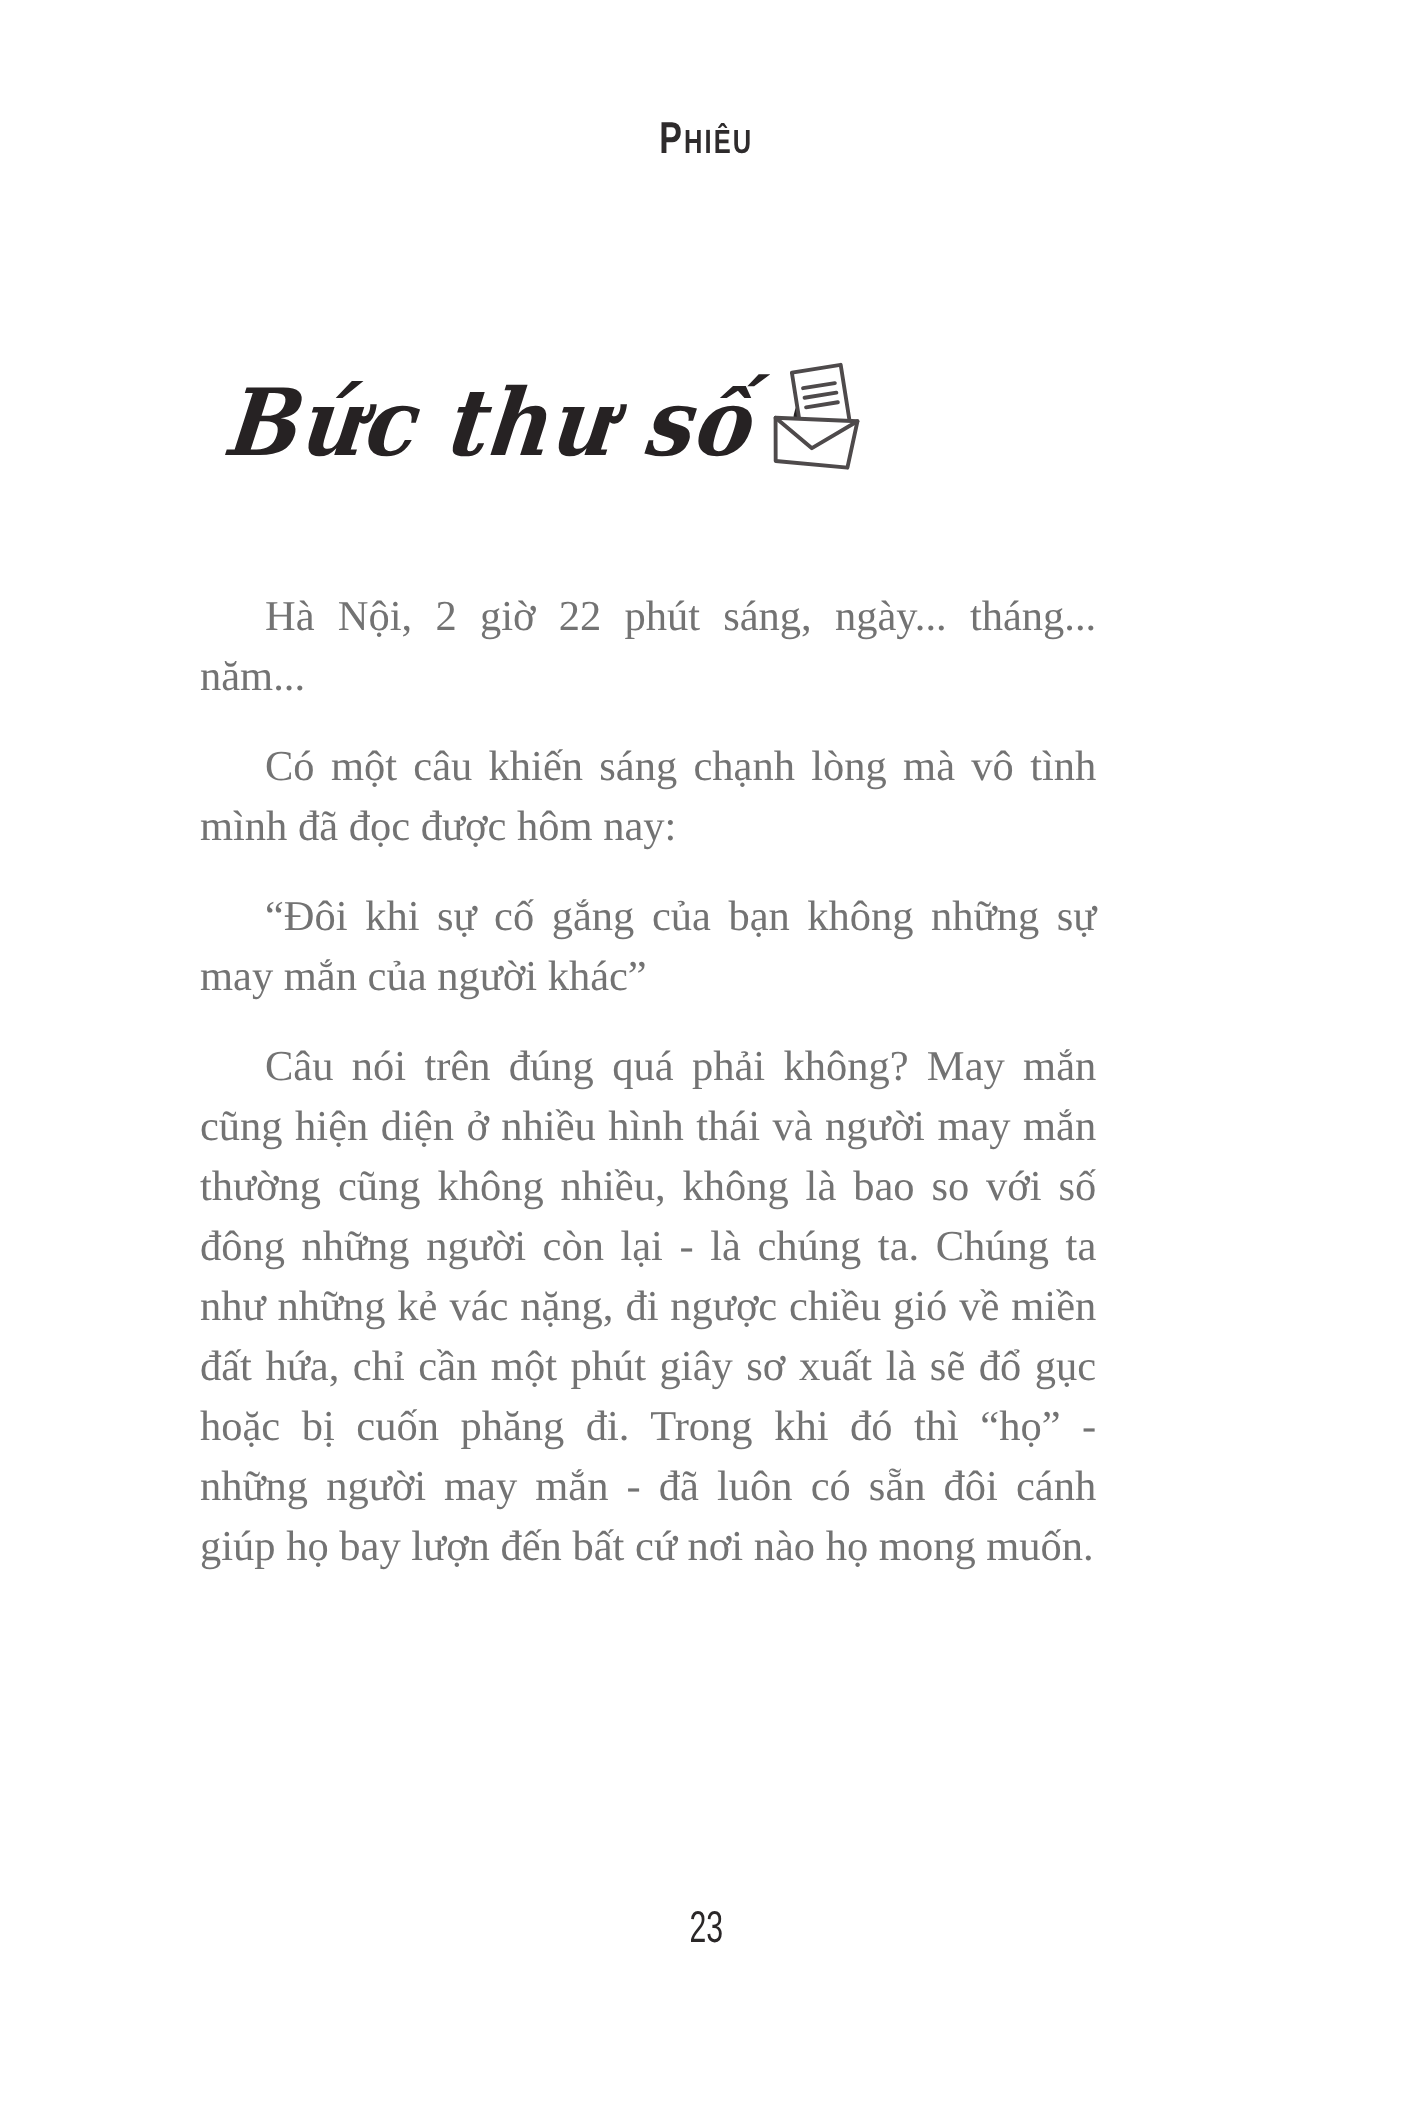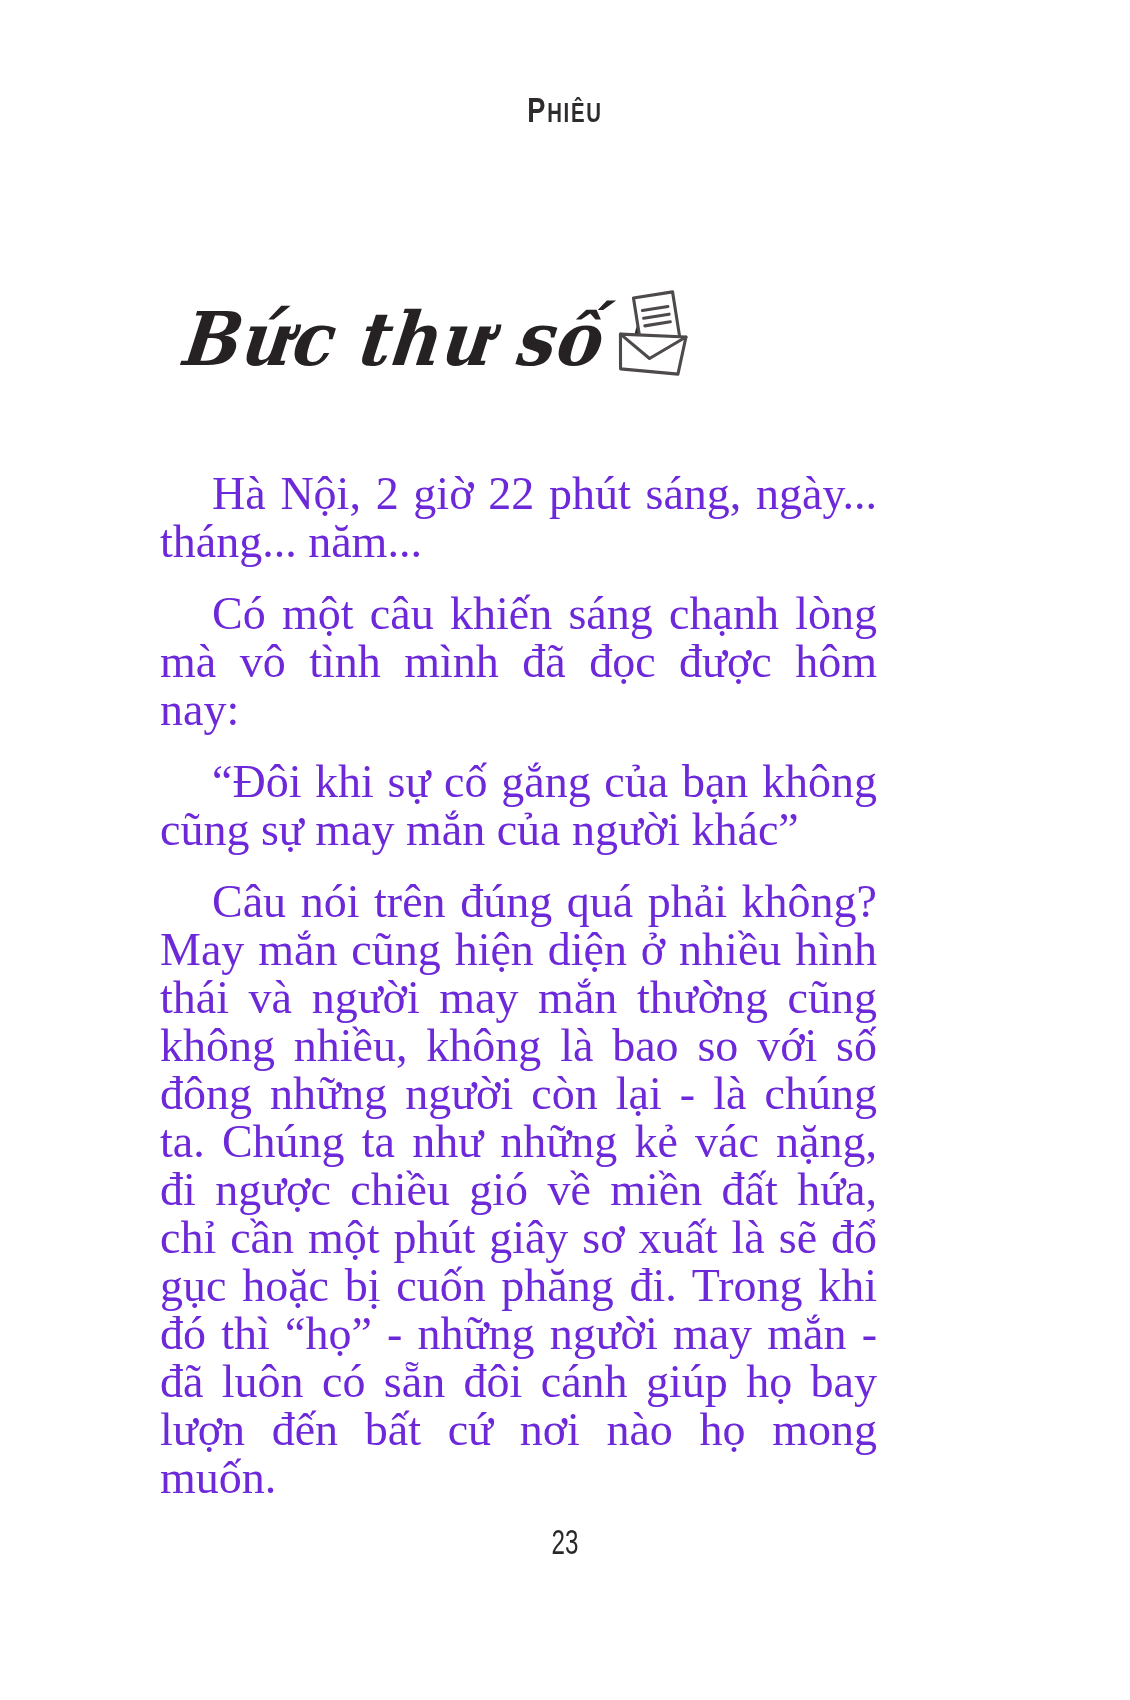--- a/index.html
+++ b/index.html
@@ -66,22 +66,22 @@
     width: 86px;
     height: 90px;
   }
 
   
   .body-text {
     position: absolute;
     top: 470px;
     left: 160px;
     width: 717px;
-    color: #6d28d9;
-    font-size: 46px;
+    color: #737373;
+    font-size: 34px;
     line-height: 48px;
     text-align: justify;
   }
   .body-text p {
     margin: 0 0 24px 0;
     text-indent: 52px;
   }
 
   
   .page-number {
@@ -121,19 +121,19 @@
           <polygon points="12,56 88,50 84,94 17,96" fill="#ffffff"></polygon>
           <polyline points="12,56 49,80 88,50"></polyline>
         </g>
       </svg>
     </span>
   </div>
 
   <main class="body-text">
     <p>Hà Nội, 2 giờ 22 phút sáng, ngày... tháng... năm...</p>
     <p>Có một câu khiến sáng chạnh lòng mà vô tình mình đã đọc được hôm nay:</p>
-    <p>“Đôi khi sự cố gắng của bạn không cũng sự may mắn của người khác”</p>
+    <p>“Đôi khi sự cố gắng của bạn không những sự may mắn của người khác”</p>
     <p>Câu nói trên đúng quá phải không? May mắn cũng hiện diện ở nhiều hình thái và người may mắn thường cũng không nhiều, không là bao so với số đông những người còn lại - là chúng ta. Chúng ta như những kẻ vác nặng, đi ngược chiều gió về miền đất hứa, chỉ cần một phút giây sơ xuất là sẽ đổ gục hoặc bị cuốn phăng đi. Trong khi đó thì “họ” - những người may mắn - đã luôn có sẵn đôi cánh giúp họ bay lượn đến bất cứ nơi nào họ mong muốn.</p>
   </main>
 
   <footer class="page-number">23</footer>
 
 </div>
 
 </body></html>

